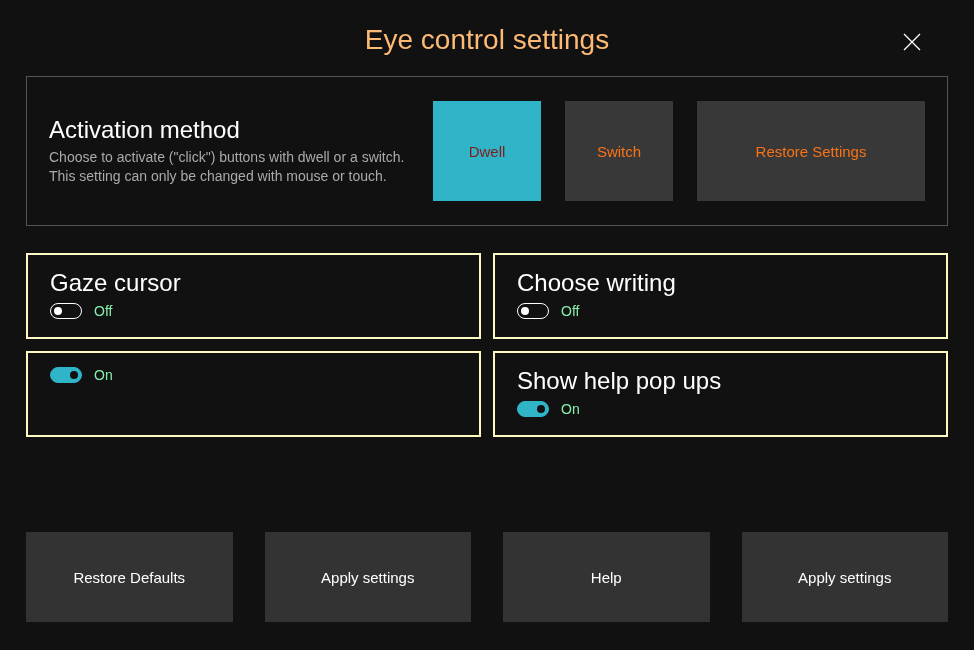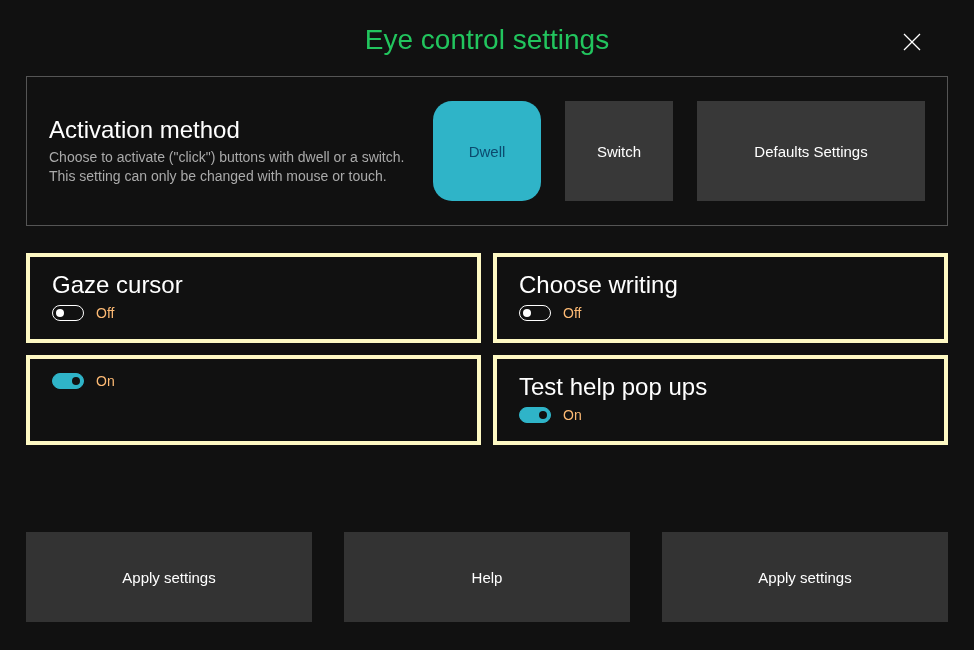--- a/index.html
+++ b/index.html
@@ -16,21 +16,21 @@
       overflow: hidden;
     }
     .header {
       position: relative;
       padding: 24px 0 20px 0;
       text-align: center;
     }
     .title {
       font-size: 28px;
       font-weight: 400;
-      color: #22c55e;
+      color: #fdba74;
     }
     .close-btn {
       position: absolute;
       right: 50px;
       top: 30px;
       width: 24px;
       height: 24px;
       cursor: pointer;
       display: flex;
       align-items: center;
@@ -72,45 +72,44 @@
       display: flex;
       gap: 24px;
       flex: 1;
       justify-content: flex-end;
       align-items: stretch;
     }
     .method-btn {
       height: 100px;
       background: #383838;
       border: none;
-      color: #ffffff;
+      color: #f97316;
       font-size: 15px;
       font-family: inherit;
       cursor: pointer;
       display: flex;
       align-items: center;
       justify-content: center;
     }
     .method-btn.active {
       background: #2fb4c8;
-      color: #0c4a6e;
-      border-radius: 19px;
+      color: #7f1d1d;
     }
     .btn-dwell { width: 108px; }
     .btn-switch { width: 108px; }
     .btn-advanced { width: 228px; }
     
     .toggle-row {
       display: flex;
       gap: 12px;
       margin-bottom: 12px;
     }
     .toggle-card {
       flex: 1;
-      border: 4px solid #fef9c3;
+      border: 2px solid #fef9c3;
       padding: 14px 22px 18px 22px;
     }
     .toggle-title {
       font-size: 24px;
       font-weight: 400;
       margin-bottom: 6px;
     }
     .toggle-row-inner {
       display: flex;
       align-items: center;
@@ -139,21 +138,21 @@
       top: 3px;
       left: 3px;
       transition: left 0.15s;
     }
     .toggle-switch.on .toggle-knob {
       left: 19px;
       background: #111111;
     }
     .toggle-state {
       font-size: 14px;
-      color: #fdba74;
+      color: #86efac;
     }
     
     .footer {
       position: absolute;
       bottom: 28px;
       left: 26px;
       right: 26px;
       display: flex;
       gap: 32px;
     }
@@ -184,21 +183,21 @@
 <div class="content">
 
   <div class="card activation-card">
     <div class="activation-left">
       <div class="activation-title">Activation method</div>
       <div class="activation-desc">Choose to activate ("click") buttons with dwell or a switch. This setting can only be changed with mouse or touch.</div>
     </div>
     <div class="activation-buttons">
       <button class="method-btn btn-dwell active">Dwell</button>
       <button class="method-btn btn-switch">Switch</button>
-      <button class="method-btn btn-advanced">Defaults Settings</button>
+      <button class="method-btn btn-advanced">Restore Settings</button>
     </div>
   </div>
 
   <div class="toggle-row">
     <div class="toggle-card">
       <div class="toggle-title">Gaze cursor</div>
       <div class="toggle-row-inner">
         <div class="toggle-switch">
             <div class="toggle-knob"></div>
           </div>
@@ -219,29 +218,30 @@
   <div class="toggle-row">
     <div class="toggle-card">
       <div class="toggle-row-inner">
         <div class="toggle-switch on">
             <div class="toggle-knob"></div>
           </div>
         <div class="toggle-state">On</div>
       </div>
     </div>
     <div class="toggle-card">
-      <div class="toggle-title">Test help pop ups</div>
+      <div class="toggle-title">Show help pop ups</div>
       <div class="toggle-row-inner">
         <div class="toggle-switch on">
             <div class="toggle-knob"></div>
           </div>
         <div class="toggle-state">On</div>
       </div>
     </div>
   </div>
 
 </div>
 
 <div class="footer">
+  <button class="footer-btn">Restore Defaults</button>
   <button class="footer-btn">Apply settings</button>
   <button class="footer-btn">Help</button>
   <button class="footer-btn">Apply settings</button>
 </div>
 
 </body></html>

